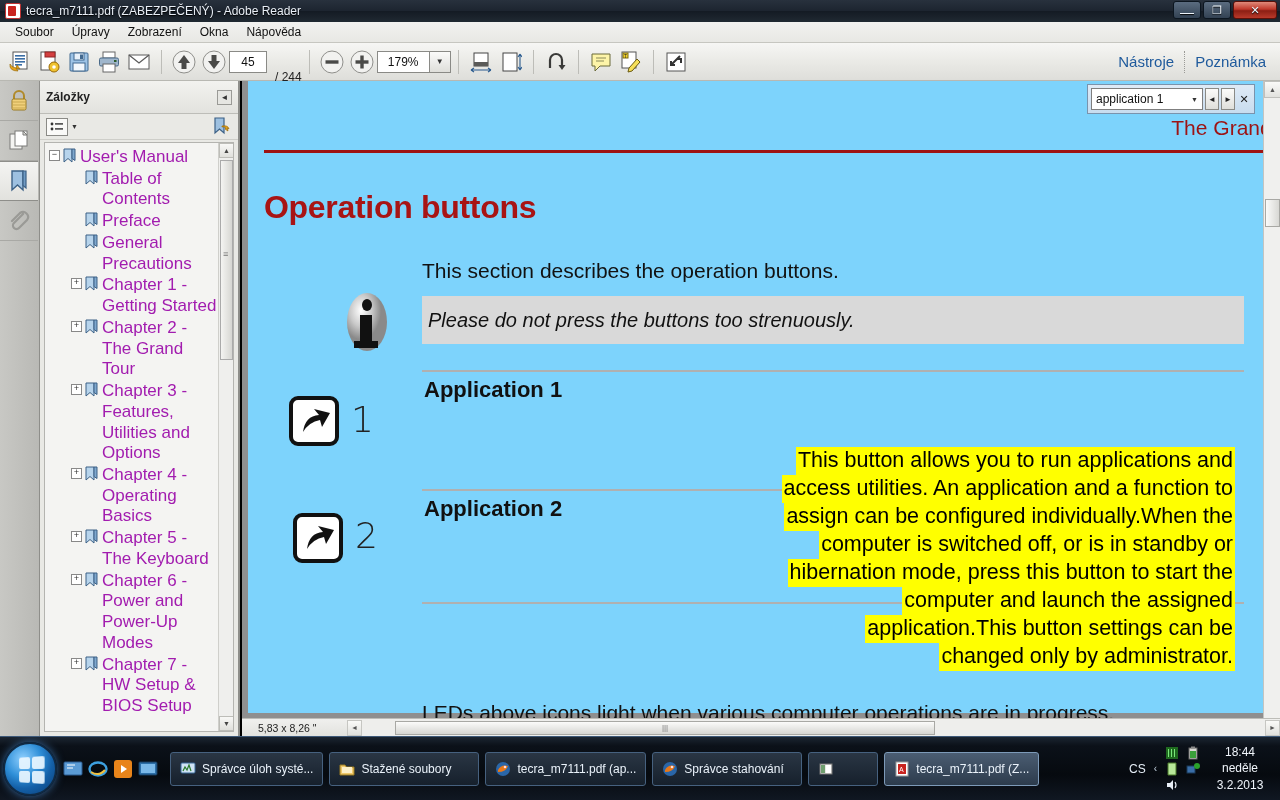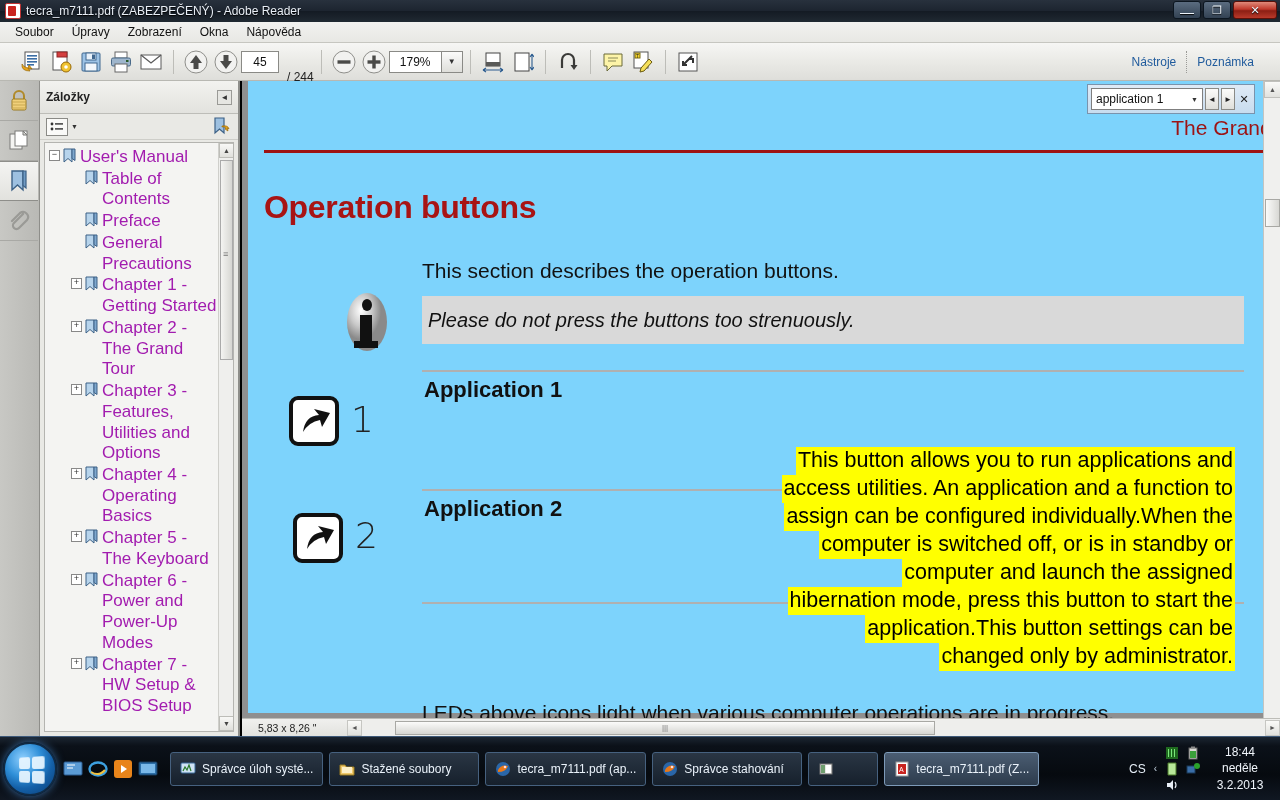--- a/index.html
+++ b/index.html
@@ -54,21 +54,21 @@
   }
   .menu-item {
     font-size: 12px; color: #111; padding: 2px 9px; cursor: default;
   }
 
   
   .toolbar {
     position: absolute; top: 43px; left: 0; width: 1280px; height: 38px;
     background: linear-gradient(to bottom,#f6f6f4 0%,#eaeae6 50%,#dededa 100%);
     border-bottom: 1px solid #b8b8b2;
-    display: flex; align-items: center; padding: 0 16px;
+    display: flex; align-items: center; padding: 0 4px;
   }
   .tb-btn {
     width: 30px; height: 30px; display: flex; align-items: center; justify-content: center;
     border: 1px solid transparent; border-radius: 3px; position: relative;
   }
   .tb-sep { width: 1px; height: 24px; background: #bdbdb8; margin: 0 7px; }
   .tb-spacer { flex: 1; }
   .pagebox {
     width: 38px; height: 22px; background: #fff; border: 1px solid #8a8a86;
     font-size: 12px; text-align: center; line-height: 20px; color: #111;
@@ -76,21 +76,21 @@
   .pagetotal { font-size: 12px; color: #222; margin-left: 8px; margin-top: 30px; }
   .zoombox {
     width: 52px; height: 22px; background: #fff; border: 1px solid #8a8a86;
     border-right: none; font-size: 12px; text-align: center; line-height: 20px; color: #111;
   }
   .zoomarrow {
     width: 22px; height: 22px; background: linear-gradient(to bottom,#fbfbfa,#dededa);
     border: 1px solid #8a8a86; display: flex; align-items: center; justify-content: center;
     font-size: 8px; color: #333;
   }
-  .tb-link { font-size: 12px; color: #1f5a9c; padding: 4px 10px; }
+  .tb-link { font-size: 15px; color: #1f5a9c; padding: 4px 10px; }
   .tb-vdots { width: 1px; height: 22px; border-left: 1px dotted #9a9a96; }
 
   
   .rail {
     position: absolute; top: 81px; left: 0; width: 40px; height: 655px;
     background: linear-gradient(to right,#c8c8c4,#b9b9b5);
     border-right: 1px solid #8e8e8a;
   }
   .rail-btn {
     width: 38px; height: 40px; display: flex; align-items: center; justify-content: center;
@@ -706,22 +706,22 @@
       <div class="btn-num" style="left:107px; top:434px;">2</div>
       <div class="app-label" style="top:415px;">Application 2</div>
 
       <div class="tbl-rule" style="top:521px;width:822px;"></div>
 
       <div class="hl-block hl-wrap">
         <div><span class="hl-line">This button allows you to run applications and</span></div>
         <div><span class="hl-line">access utilities. An application and a function to</span></div>
         <div><span class="hl-line">assign can be configured individually.When the</span></div>
         <div><span class="hl-line">computer is switched off, or is in standby or</span></div>
+        <div><span class="hl-line">hibernation mode, press this button to start the</span></div>
         <div><span class="hl-line">computer and launch the assigned</span></div>
-        <div><span class="hl-line">hibernation mode, press this button to start the</span></div>
         <div><span class="hl-line">application.This button settings can be</span></div>
         <div><span class="hl-line">changed only by administrator.</span></div>
       </div>
 
       <div class="pg-bottomtext">LEDs above icons  light when various computer operations are in progress.</div>
     </div>
   </div>
 
   <div class="searchbox">
     <div class="search-input-wrap">

